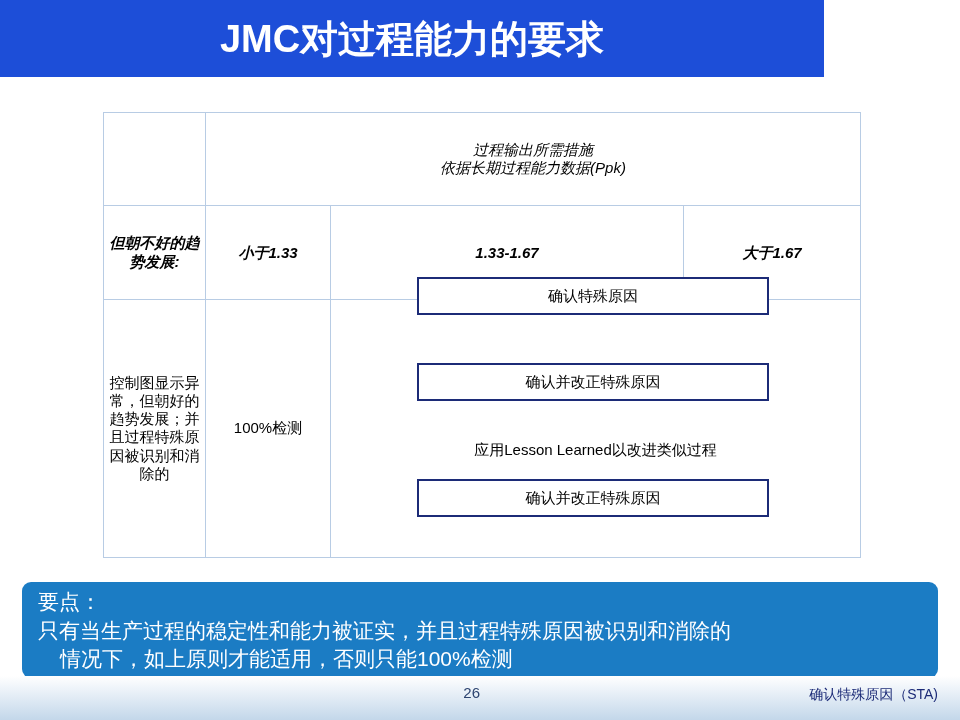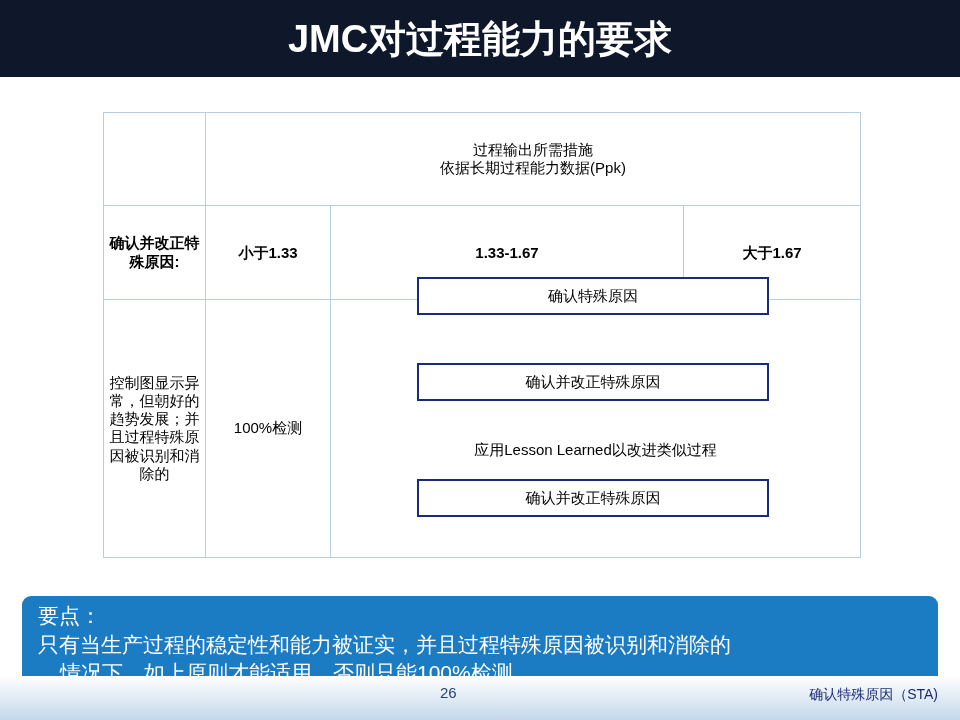--- a/index.html
+++ b/index.html
@@ -13,23 +13,23 @@
     font-family: "Liberation Sans", "DejaVu Sans", sans-serif;
     overflow: hidden;
     position: relative;
   }
 
   
   .title-bar {
     position: absolute;
     left: 0;
     top: 0;
-    width: 960px;
+    width: 824px;
     height: 77px;
-    background: #0f172a;
+    background: #1d4ed8;
     display: flex;
     align-items: center;
     justify-content: center;
   }
   .title-text {
     color: #ffffff;
     font-size: 38px;
     font-weight: bold;
     letter-spacing: 0px;
     line-height: 1;
@@ -55,20 +55,21 @@
     font-size: 15px;
     color: #000000;
     text-align: center;
     vertical-align: middle;
     padding: 2px 3px;
     line-height: 1.22;
     background: #ffffff;
   }
   td.hdr {
     background: #d9d9d9;
+    font-style: italic;
   }
   td.hdr-row2 {
     font-weight: bold;
     font-size: 16px;
   }
   td.hdr-left {
     font-weight: bold;
     font-size: 15px;
     text-align: center;
   }
@@ -110,21 +111,21 @@
     z-index: 5;
   }
   #callout-1 { left: 417px; top: 277px; width: 352px; height: 38px; }
   #callout-2 { left: 417px; top: 363px; width: 352px; height: 38px; }
   #callout-3 { left: 417px; top: 479px; width: 352px; height: 38px; }
 
   
   .keybox {
     position: absolute;
     left: 22px;
-    top: 596px;
+    top: 582px;
     width: 916px;
     height: 96px;
     background: #1b7cc4;
     border-radius: 9px;
     box-sizing: border-box;
     padding: 6px 14px 6px 16px;
     color: #ffffff;
     font-size: 21px;
     line-height: 1.36;
   }
@@ -139,21 +140,21 @@
     top: 676px;
     width: 960px;
     height: 44px;
     background: linear-gradient(to bottom, #ffffff 0%, #eaf1f8 35%, #c3d7ea 100%);
   }
   .page-number {
     position: absolute;
     left: 440px;
     top: 684px;
     width: 40px;
-    text-align: left;
+    text-align: right;
     font-size: 15px;
     color: #2d4470;
   }
   .footer-right {
     position: absolute;
     right: 22px;
     top: 686px;
     font-size: 14px;
     color: #1c2b77;
     white-space: nowrap;
@@ -178,21 +179,21 @@
 
       <tr>
         <td class="hdr" rowspan="1"></td>
         <td class="hdr" colspan="3">
           <div class="hdr-title">过程输出所需措施</div>
           <div class="hdr-sub">依据长期过程能力数据(Ppk)</div>
         </td>
       </tr>
 
       <tr>
-        <td class="hdr hdr-left">确认并改正特殊原因:</td>
+        <td class="hdr hdr-left">但朝不好的趋势发展:</td>
         <td class="hdr hdr-row2">小于1.33</td>
         <td class="hdr hdr-row2">1.33-1.67</td>
         <td class="hdr hdr-row2">大于1.67</td>
       </tr>
 
 
       <tr>
         <td>控制图显示异常，但朝好的趋势发展；并且过程特殊原因被识别和消除的</td>
         <td class="bottomalign">100%检测</td>
         <td colspan="2" class="cell-split">

